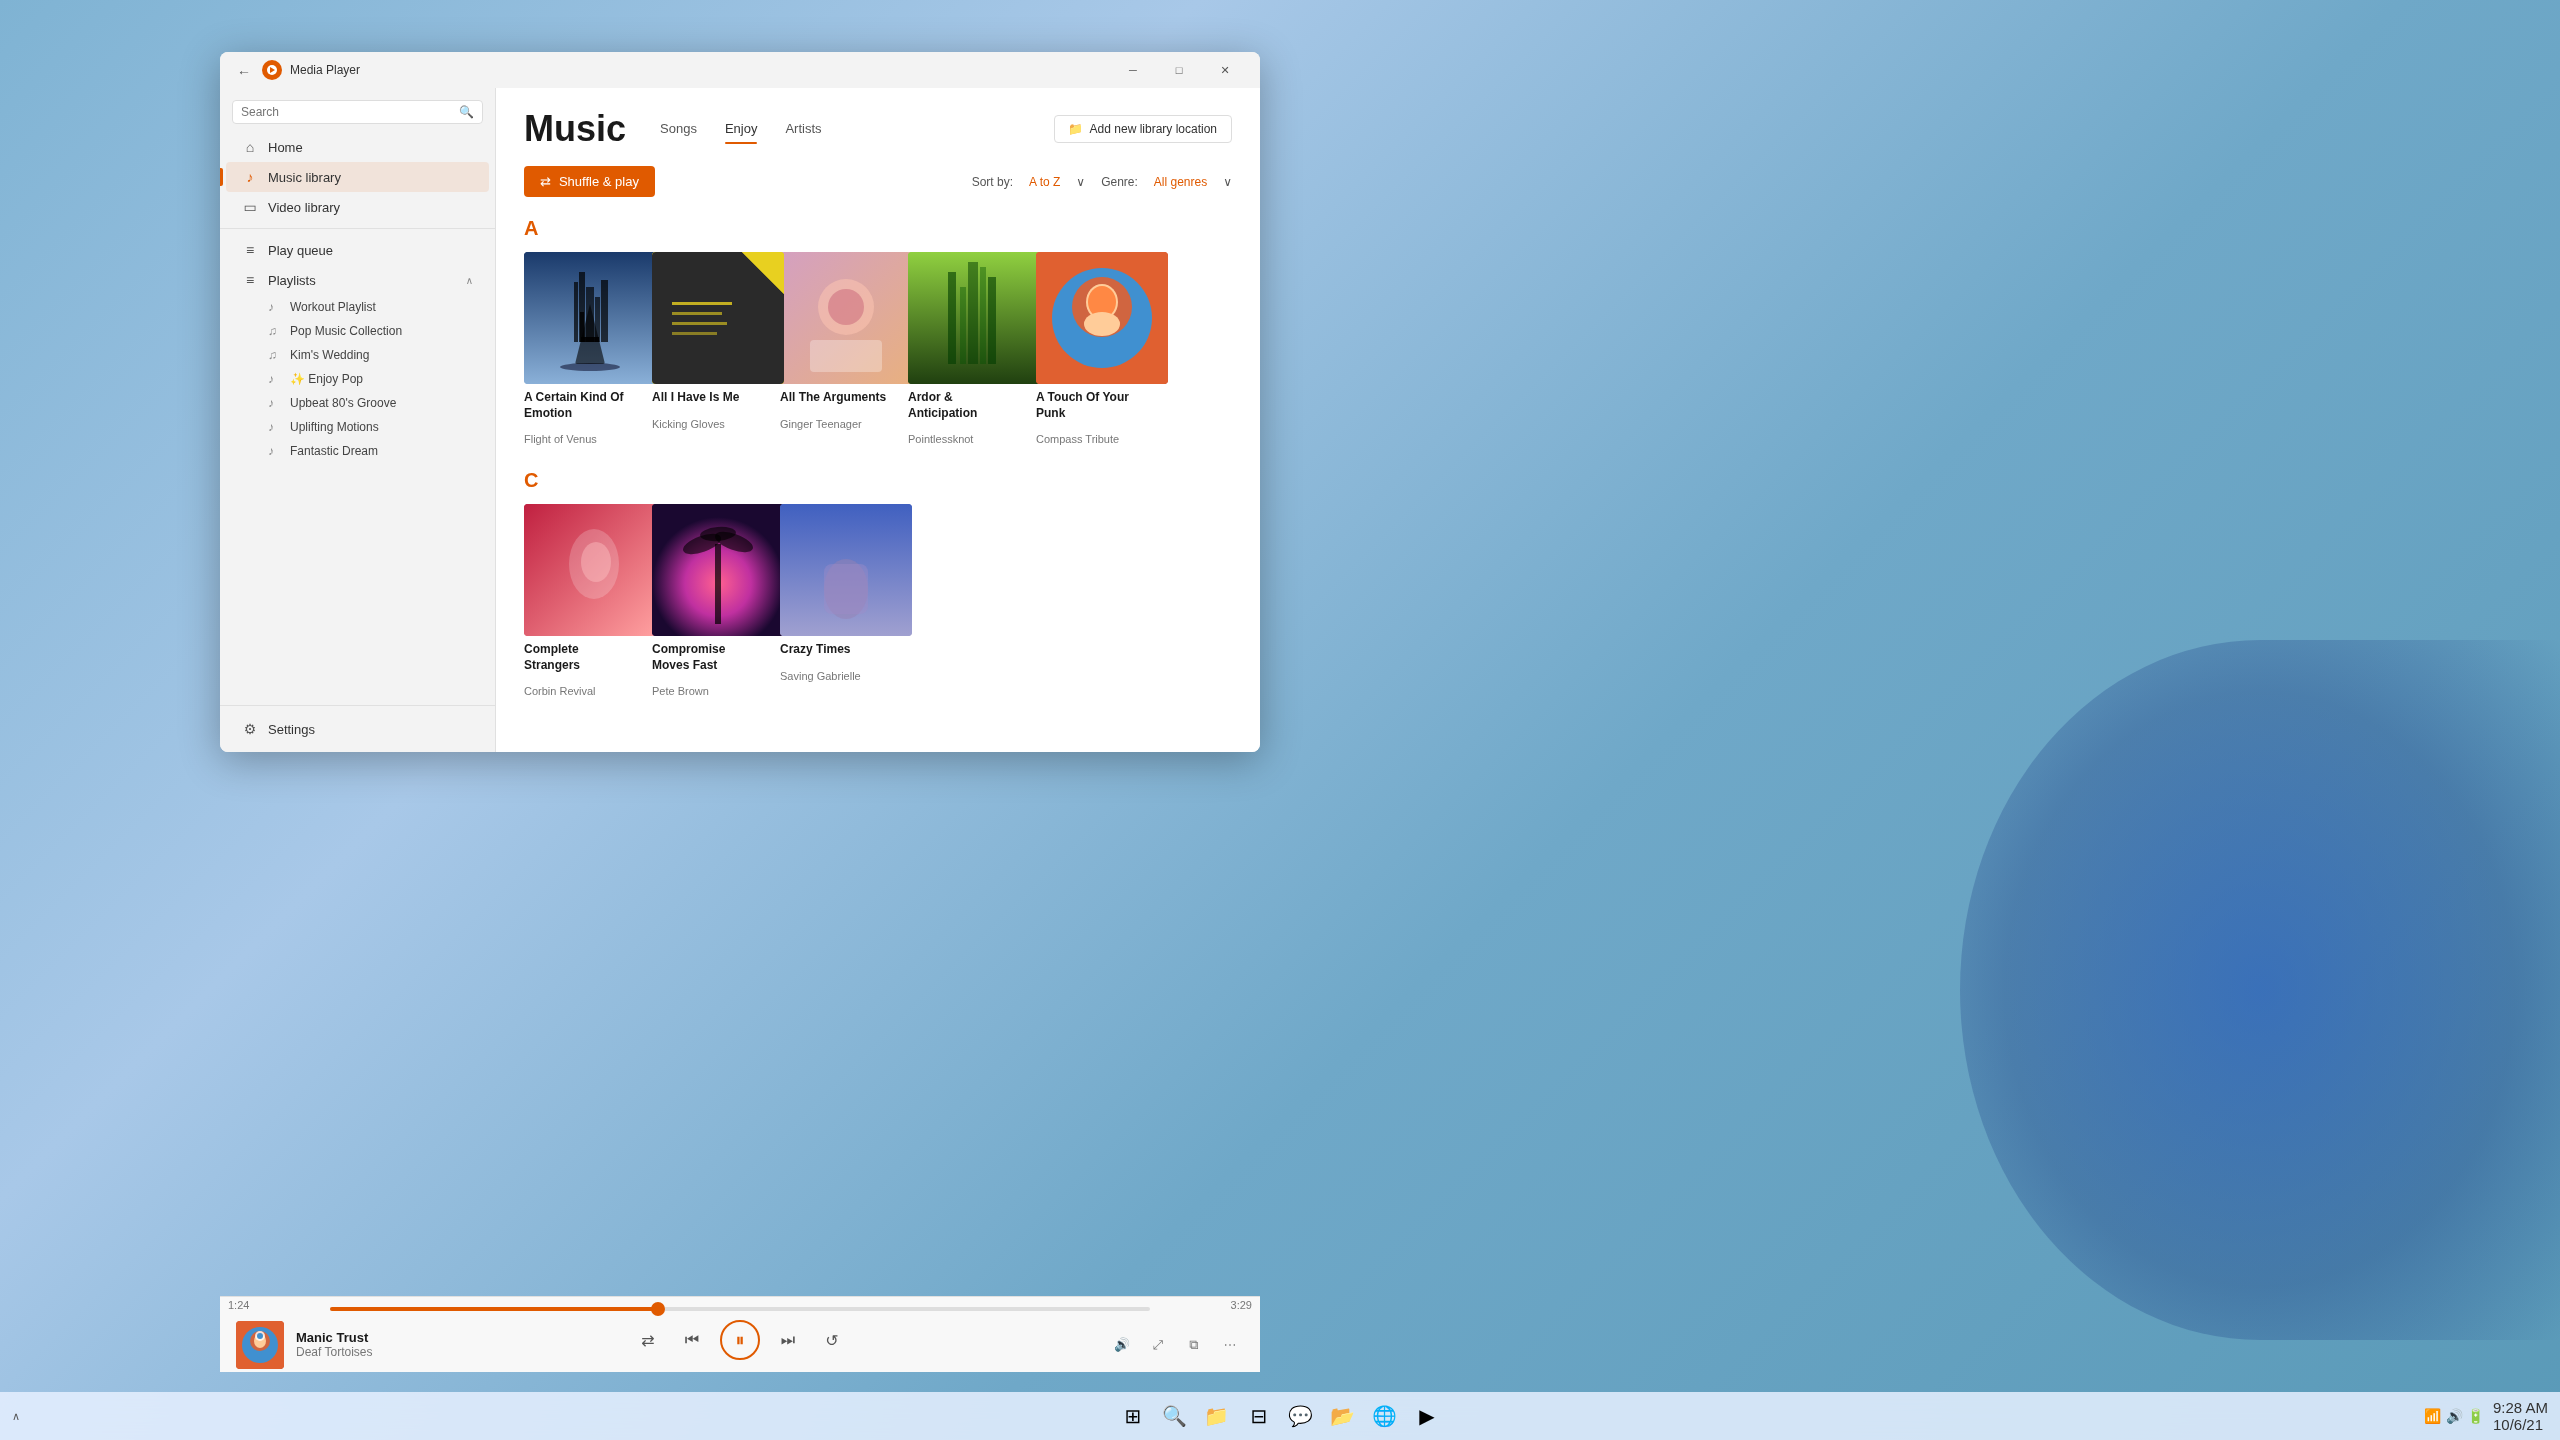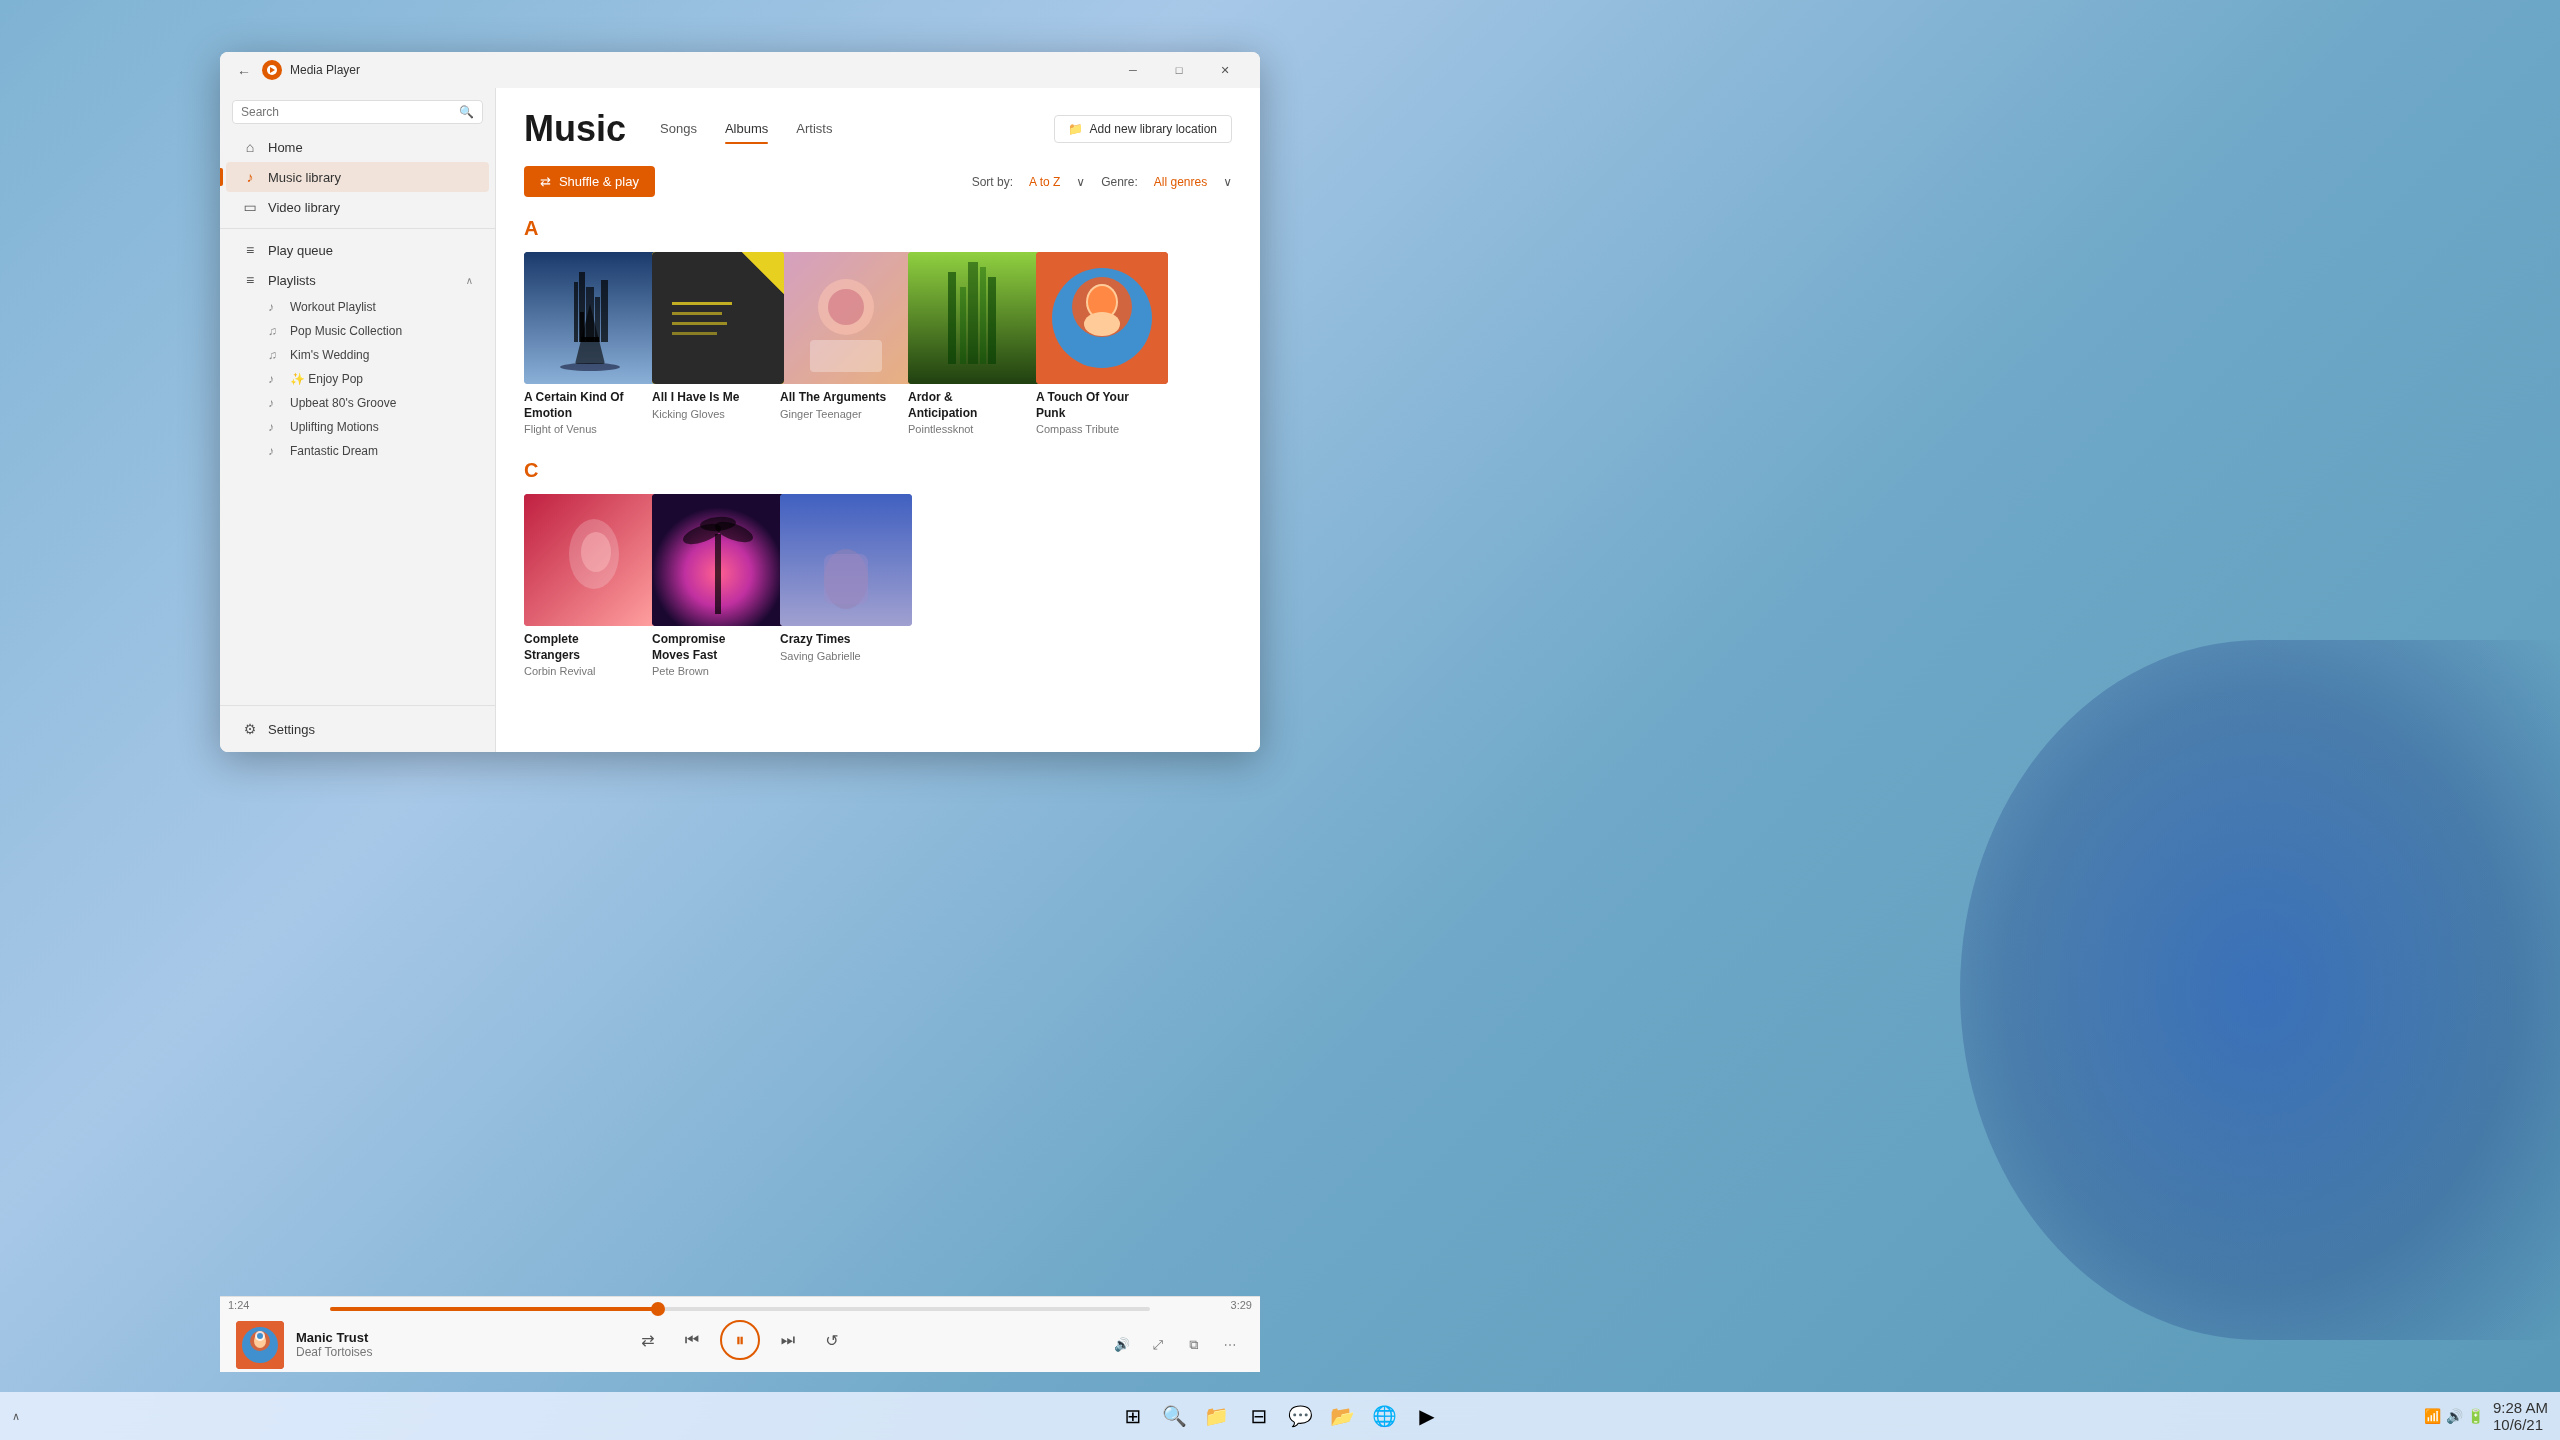--- a/index.html
+++ b/index.html
@@ -326,21 +326,21 @@
     }
     .album-title {
       font-size: 12px;
       font-weight: 600;
       color: #1a1a1a;
       line-height: 1.3;
     }
     .album-artist {
       font-size: 11px;
       color: #777;
-      margin-top: 2px;
+      margin-top: 12px;
     }
 
     
     .cover-1 { background: linear-gradient(180deg, #1a3a6b 0%, #2a5aa0 40%, #3a7cc8 60%, #8ab0d8 100%); position: relative; }
     .cover-1::after { content: ''; position: absolute; bottom: 20px; left: 50%; transform: translateX(-50%); width: 30px; height: 60px; background: rgba(0,0,0,0.6); border-radius: 2px; clip-path: polygon(50% 0%, 0% 100%, 100% 100%); }
     .cover-2 { background: #e8d020; position: relative; overflow: hidden; }
     .cover-3 { background: linear-gradient(135deg, #d4a0c0 0%, #f0c8b0 50%, #e8b080 100%); }
     .cover-4 { background: linear-gradient(180deg, #90d040 0%, #60a020 30%, #408010 60%, #204010 100%); }
     .cover-5 { background: radial-gradient(circle at 40% 40%, #4090d0 0%, #e06030 60%, #c04020 100%); }
     .cover-c1 { background: linear-gradient(135deg, #c02040 0%, #d04060 40%, #ff8080 70%, #ffa0a0 100%); }
@@ -623,21 +623,21 @@
         </div>
       </div>
     </div>
 
     <div class="main-content">
       <div class="content-header">
         <div class="content-title-row">
           <h1 class="content-title">Music</h1>
           <div class="tabs">
             <div class="tab">Songs</div>
-            <div class="tab active">Albums</div>
+            <div class="tab active">Enjoy</div>
             <div class="tab">Artists</div>
           </div>
           <button class="add-library-btn">
             <span>📁</span>
             <span>Add new library location</span>
           </button>
         </div>
       </div>
 
       <div class="content-toolbar">

